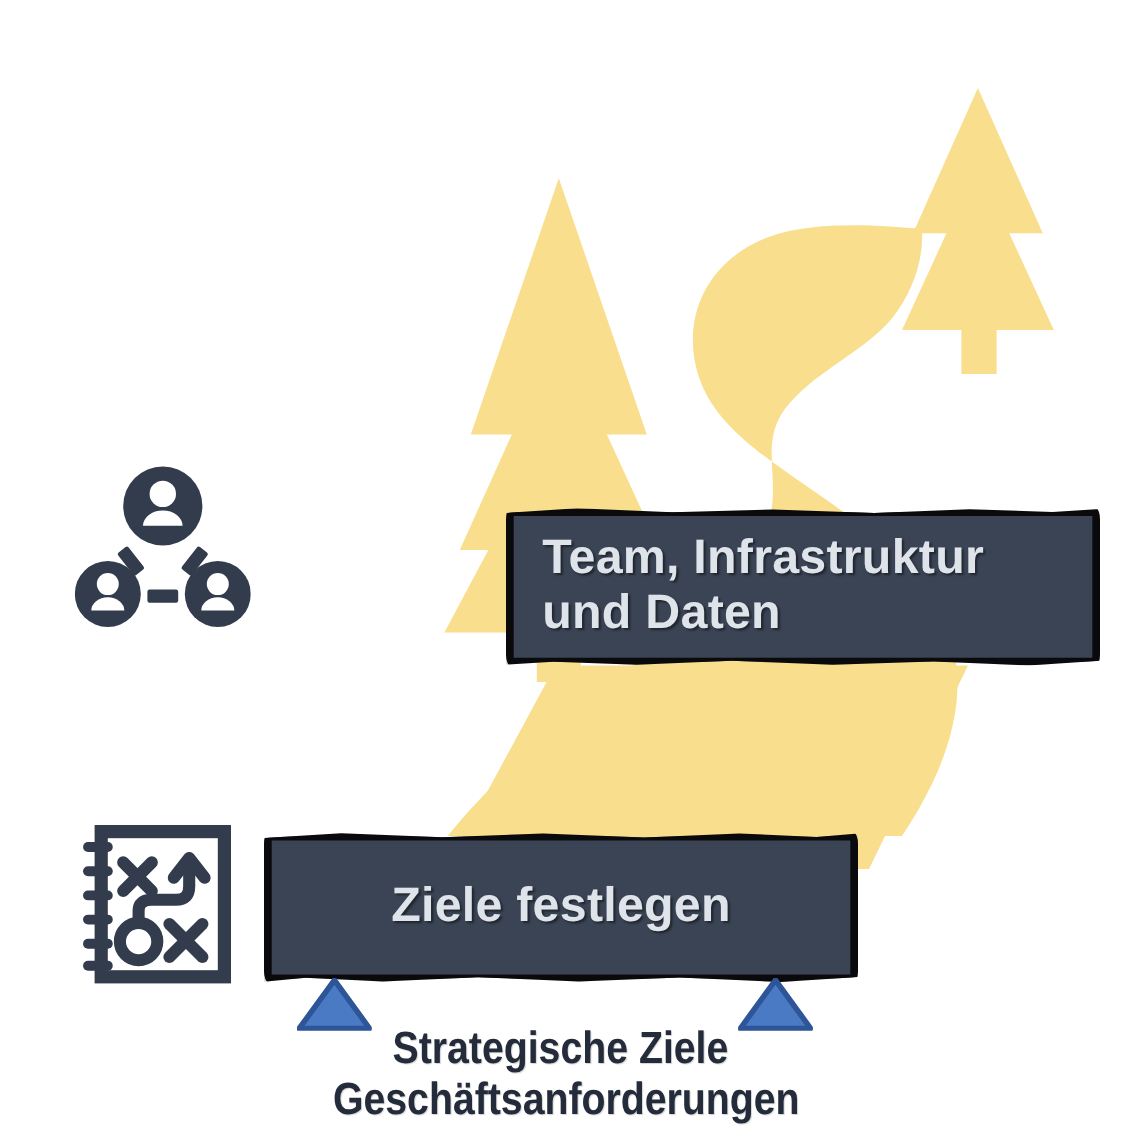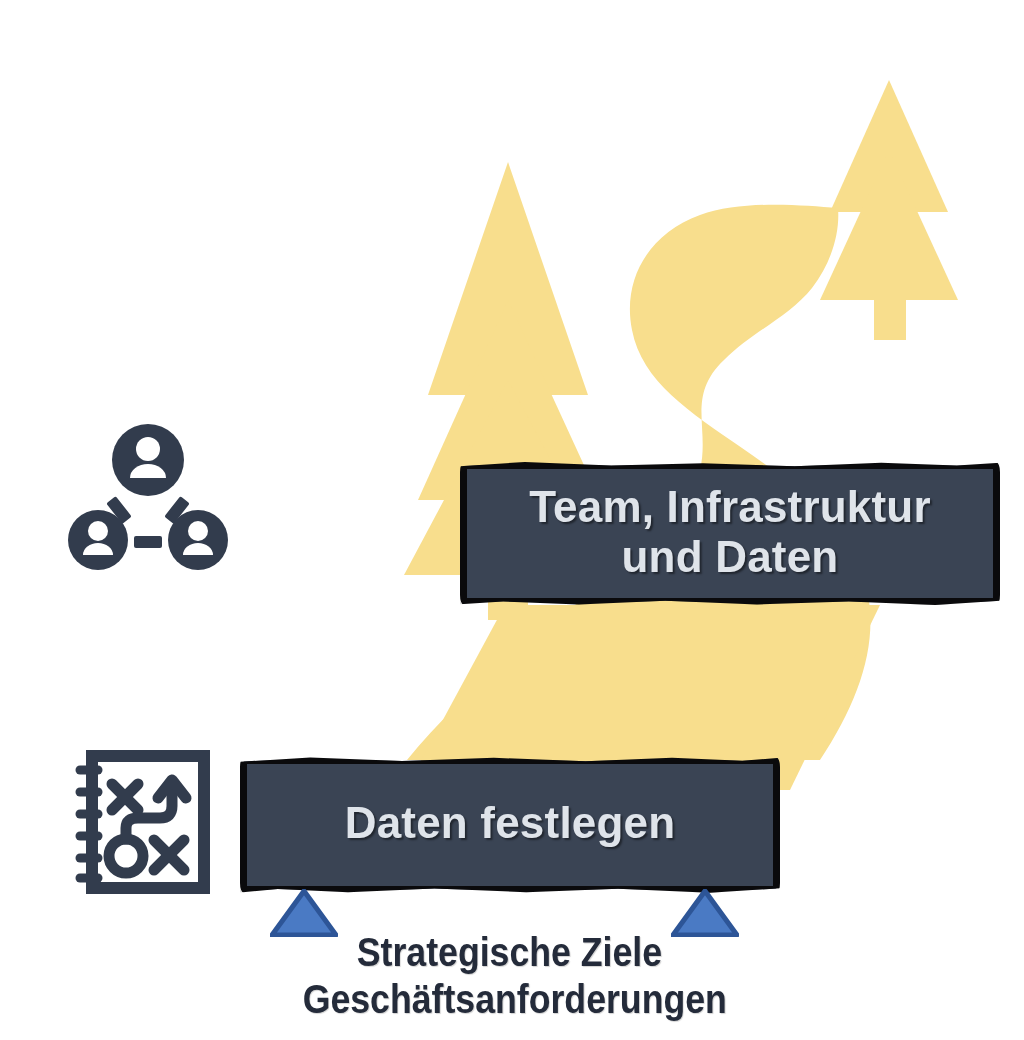--- a/index.html
+++ b/index.html
@@ -30,21 +30,20 @@
 
   
   .banner {
     position: absolute;
     background: #3a4454;
     border: 7px solid #0a0a0c;
     box-sizing: border-box;
     display: flex;
     align-items: center;
     justify-content: center;
-    text-align: center;
     color: #dfe4ea;
     font-weight: bold;
     letter-spacing: 0.2px;
     text-shadow: 2px 2px 2px rgba(0,0,0,0.45);
     line-height: 1.12;
     box-shadow: 0 3px 5px rgba(0,0,0,0.28);
   }
 
   #banner-upper {
     left: 460px;
@@ -212,21 +211,21 @@
       <path d="M 54 91 L 54 80 Q 54 70 66 70 L 88 70 Q 100 70 100 58 L 100 36"></path>
       <polyline points="86,50 100,32 114,50" stroke-linejoin="round"></polyline>
     </g>
   </svg>
 
   <div class="banner" id="banner-upper">
     <span class="banner-text">Team, Infrastruktur und Daten</span>
   </div>
 
   <div class="banner" id="banner-lower">
-    <span class="banner-text">Daten festlegen</span>
+    <span class="banner-text">Ziele festlegen</span>
   </div>
 
   <svg class="fulcrum" id="fulcrum-left" viewBox="0 0 68 48" xmlns="http://www.w3.org/2000/svg">
     <polygon points="34,2 66,46 2,46" fill="#4a7ac4" stroke="#2d5597" stroke-width="5" stroke-linejoin="round"></polygon>
   </svg>
   <svg class="fulcrum" id="fulcrum-right" viewBox="0 0 68 48" xmlns="http://www.w3.org/2000/svg">
     <polygon points="34,2 66,46 2,46" fill="#4a7ac4" stroke="#2d5597" stroke-width="5" stroke-linejoin="round"></polygon>
   </svg>
 
   <div id="bottom-labels">

